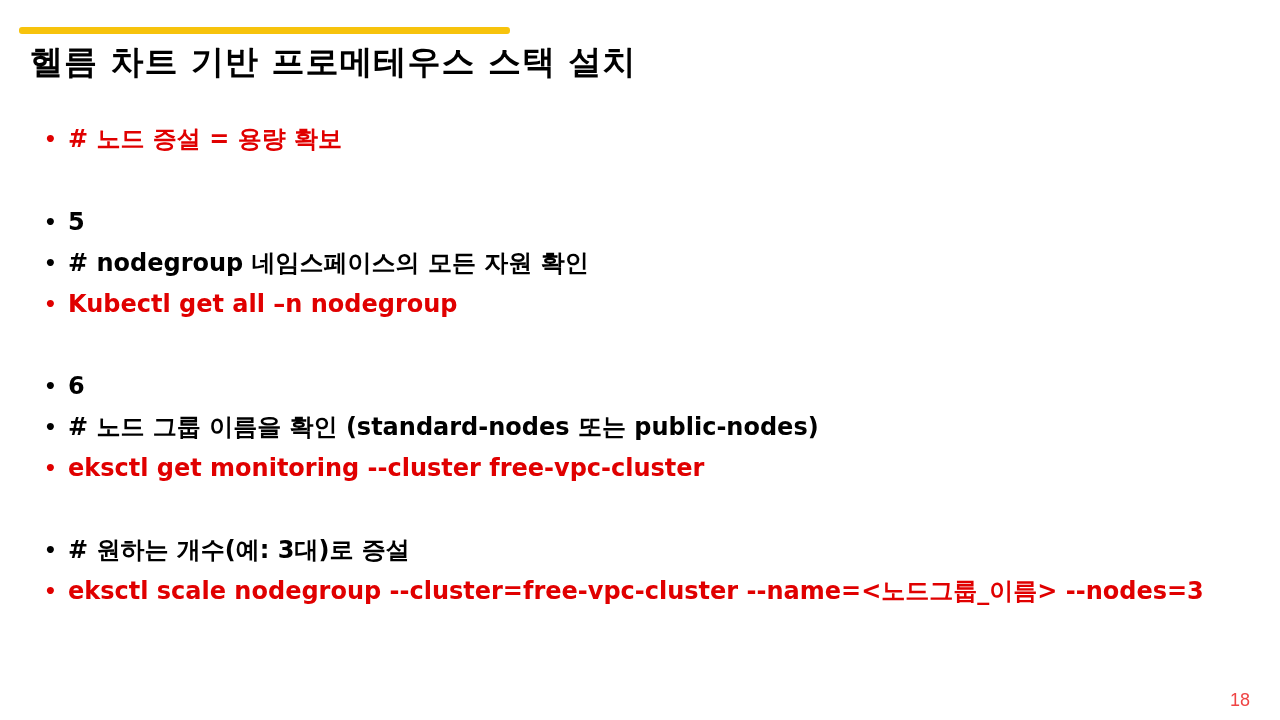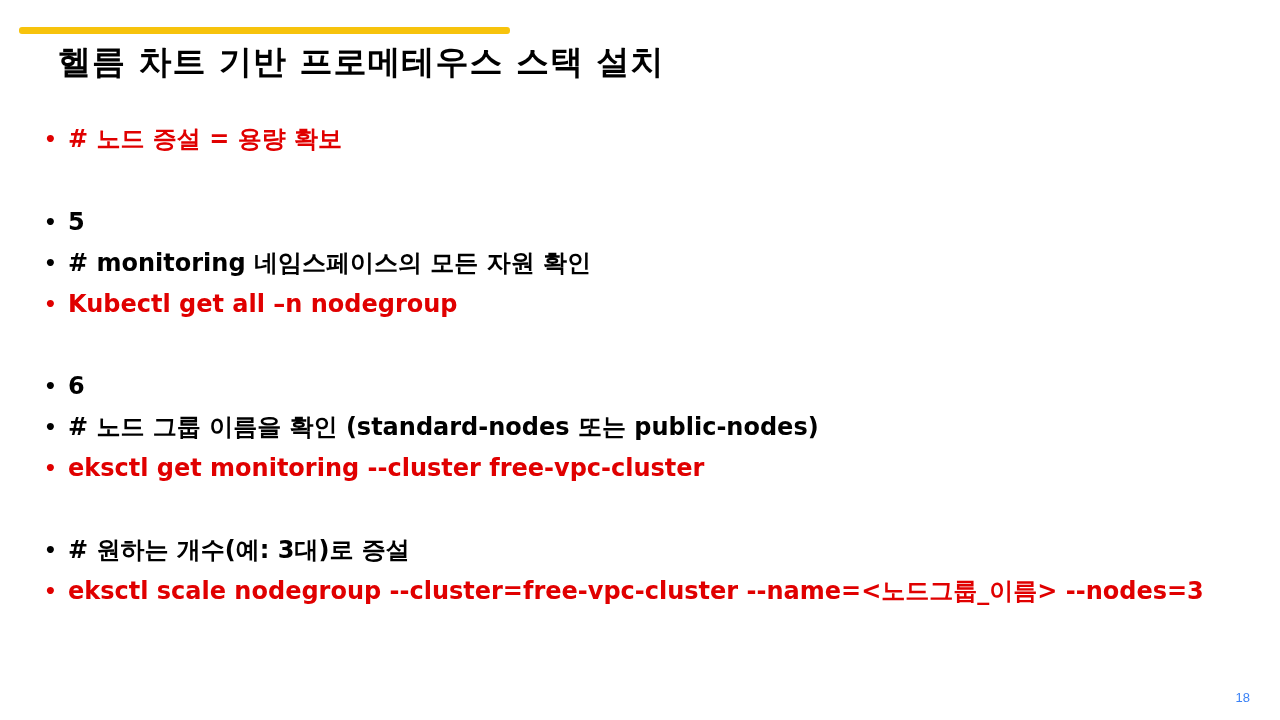--- a/index.html
+++ b/index.html
@@ -8,59 +8,58 @@
     font-family: "DejaVu Sans", "Liberation Sans", sans-serif;
   }
   .accent-bar {
     position: absolute; left: 19px; top: 27px; width: 491px; height: 7px;
     background: #F7C30C; border-radius: 3px;
   }
   .title {
     position: absolute; left: 30px; top: 40px;
     font-size: 33px; font-weight: bold; color: #000000; letter-spacing: 1px;
     white-space: nowrap;
-    margin-left: 28px;
   }
   .bullets {
     position: absolute; left: 44px; top: 120px; width: 1220px;
     margin: 0; padding: 0; list-style: none;
   }
   .bullet {
     position: absolute; left: 0; display: flex; align-items: flex-start;
     font-size: 24px; font-weight: bold; line-height: 34px; white-space: nowrap;
   }
   .bullet .dot {
     display: inline-block; width: 24px; flex: none; font-size: 20px;
   }
   .bullet.black { color: #000000; }
   .bullet.red { color: #E00000; }
   .bullet .text { white-space: pre-wrap; }
   .page-number {
-    position: absolute; right: 30px; top: 690px; font-size: 13px; color: #3b82f6;
+    position: absolute; right: 30px; top: 690px; font-size: 18px; color: #ef4444;
     font-family: "Liberation Sans", sans-serif;
   }
 </style>
 </head>
 <body>
 
 <div class="accent-bar"></div>
 <div class="title">헬름 차트 기반 프로메테우스 스택 설치</div>
 
 <ul class="bullets">
   <li class="bullet red" style="top:2px">
     <span class="dot">•</span>
     <span class="text"># 노드 증설 = 용량 확보</span>
   </li>
   <li class="bullet black" style="top:85px">
     <span class="dot">•</span>
     <span class="text">5</span>
   </li>
   <li class="bullet black" style="top:126px">
     <span class="dot">•</span>
-    <span class="text"># monitoring 네임스페이스의 모든 자원 확인</span>
+    <span class="text"># nodegroup 네임스페이스의 모든 자원 확인</span>
   </li>
   <li class="bullet red" style="top:167px">
     <span class="dot">•</span>
     <span class="text">Kubectl get all –n nodegroup</span>
   </li>
   <li class="bullet black" style="top:249px">
     <span class="dot">•</span>
     <span class="text">6</span>
   </li>
   <li class="bullet black" style="top:290px">

